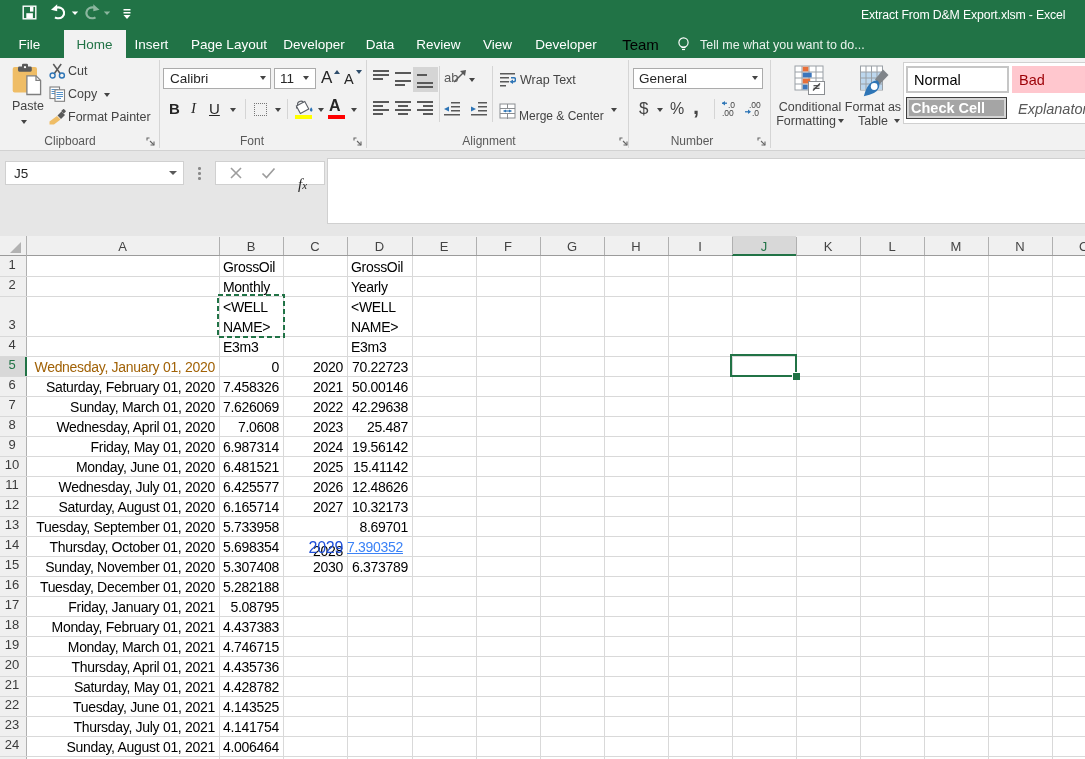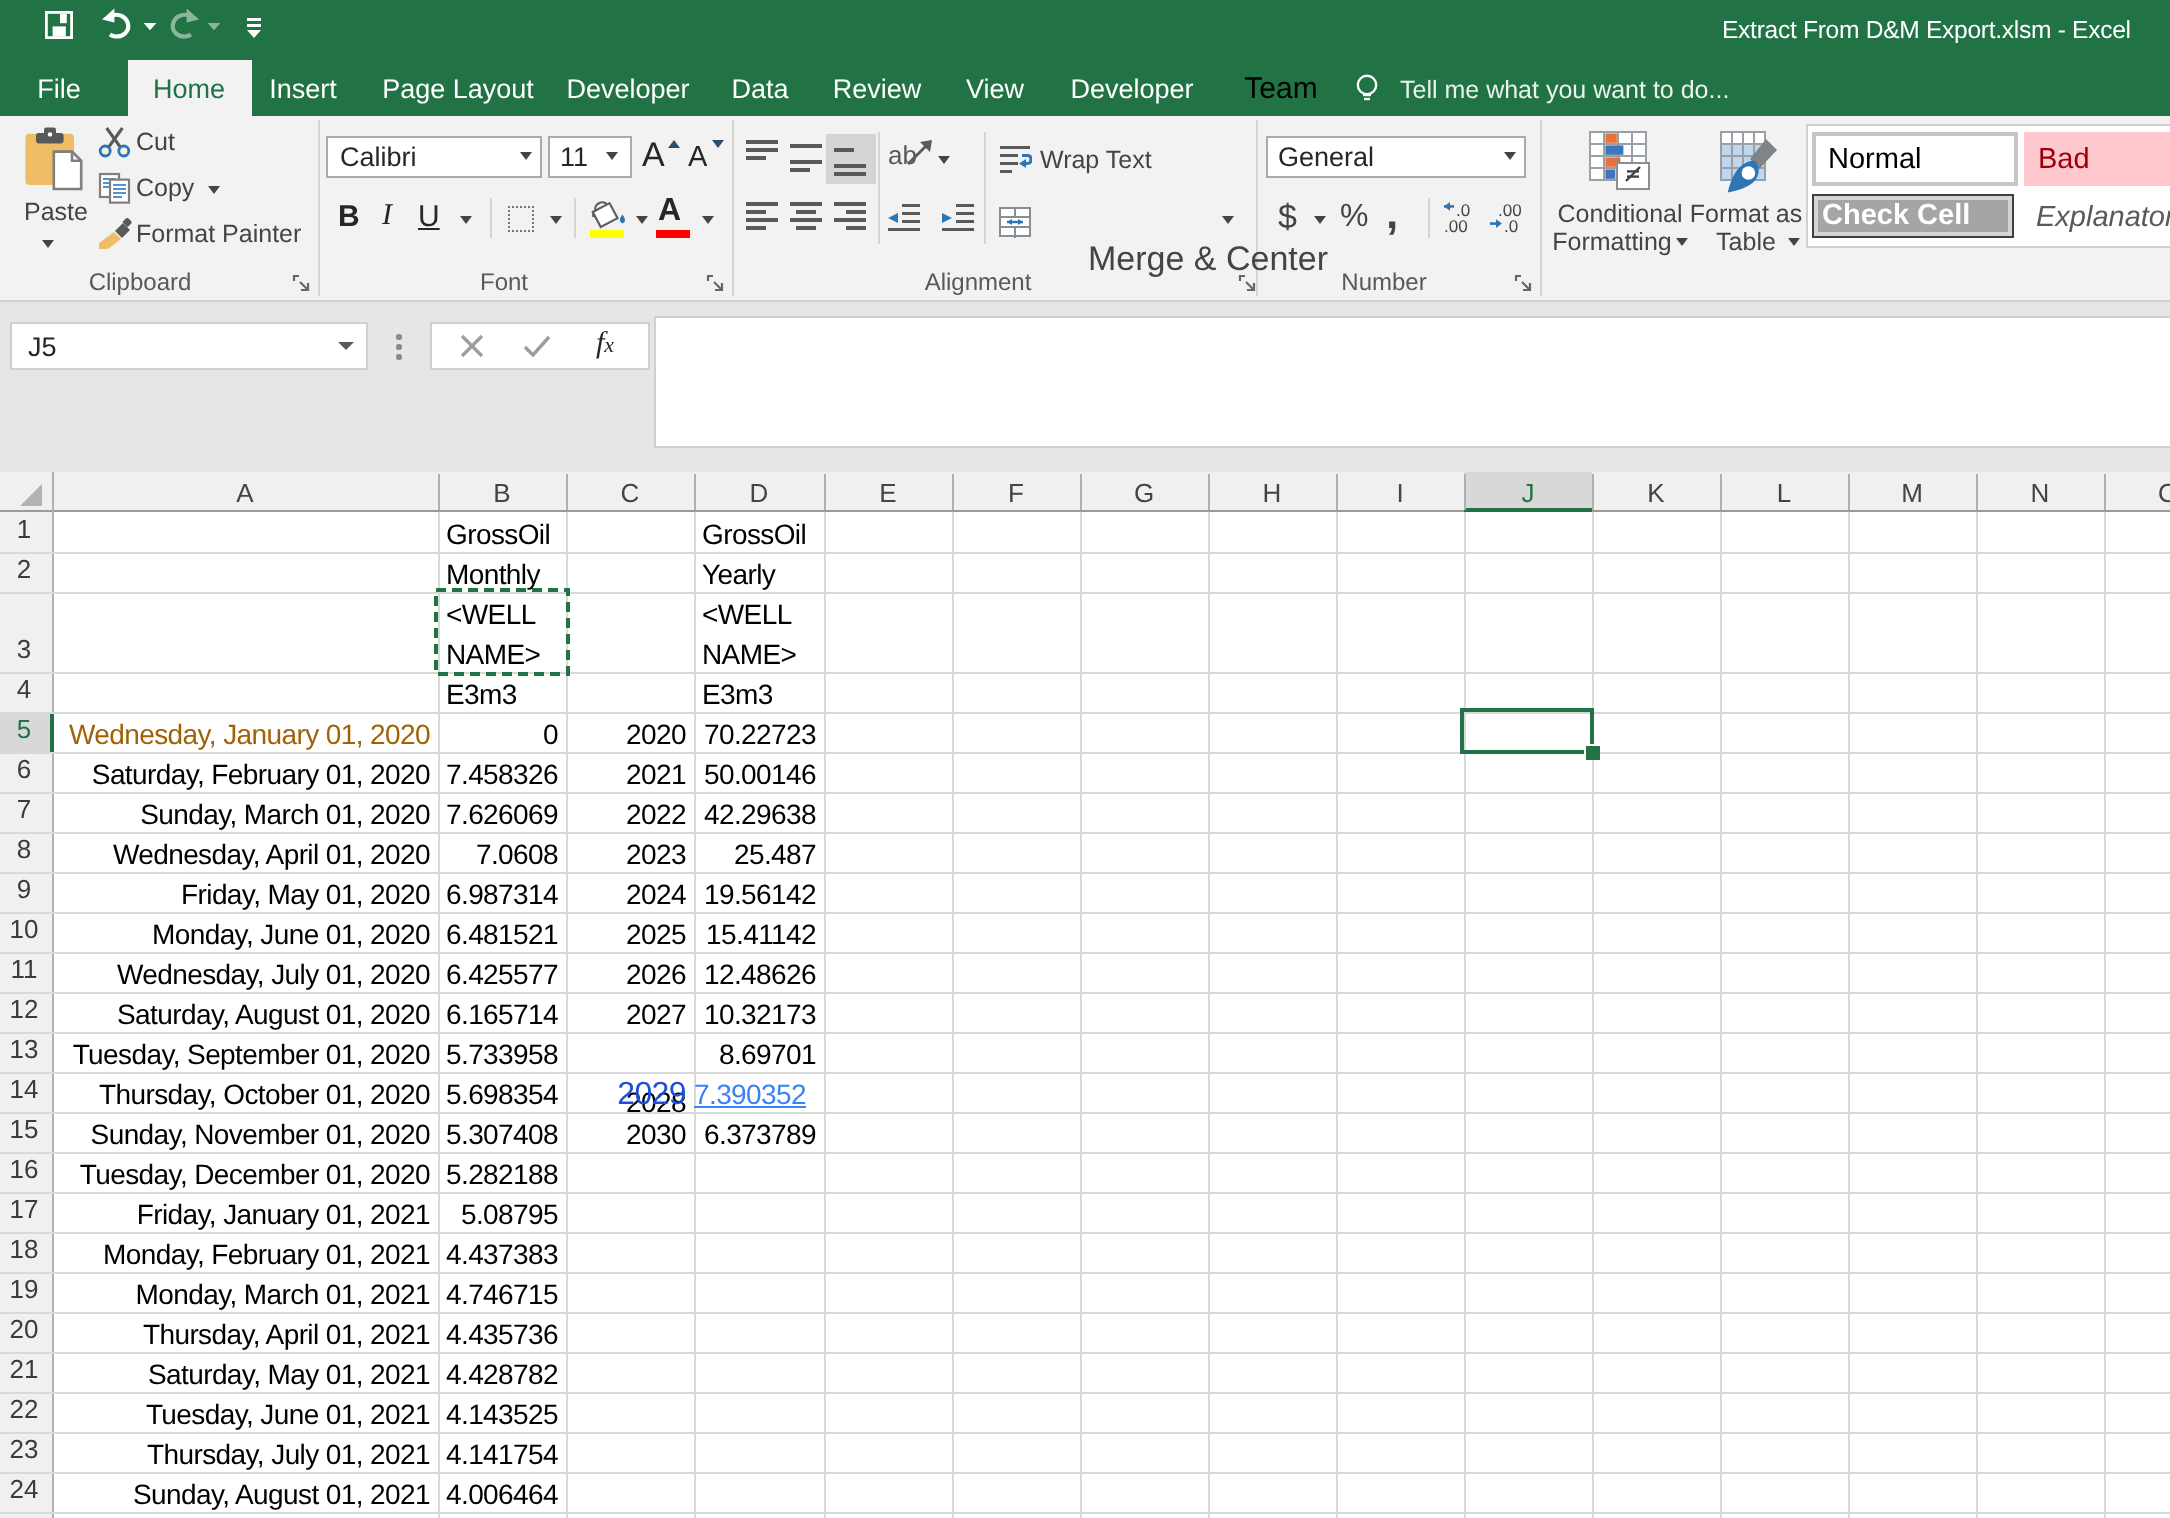--- a/index.html
+++ b/index.html
@@ -213,21 +213,21 @@
 <svg class="abs" style="left:499px;top:103px;" width="17" height="16" viewBox="0 0 17 16">
 <rect x="1" y="1" width="15" height="14" fill="#fff" stroke="#8a8d91" stroke-width="1"></rect>
 <line x1="1" y1="5.5" x2="16" y2="5.5" stroke="#8a8d91"></line>
 <line x1="1" y1="10.5" x2="16" y2="10.5" stroke="#8a8d91"></line>
 <line x1="8.5" y1="1" x2="8.5" y2="5.5" stroke="#8a8d91"></line>
 <line x1="8.5" y1="10.5" x2="8.5" y2="16" stroke="#8a8d91"></line>
 <path d="M 4.5 8 L 7 6.5 L 7 9.5 Z" fill="#2e75b6"></path>
 <path d="M 12.5 8 L 10 6.5 L 10 9.5 Z" fill="#2e75b6"></path>
 <line x1="4.5" y1="8" x2="12.5" y2="8" stroke="#2e75b6" stroke-width="1.2"></line>
 </svg>
-<div class="abs ribtxt" style="left:519px;top:120px;font-size:17px;margin-left:25px;">Merge &amp; Center</div>
+<div class="abs ribtxt" style="left:519px;top:109px;font-size:12px;">Merge &amp; Center</div>
 <div class="abs" style="left:611px;top:108px;width:0;height:0;border-left:3.5px solid transparent;border-right:3.5px solid transparent;border-top:4px solid #444;"></div>
 <div class="abs ribtxt" style="left:449px;top:134px;width:80px;text-align:center;font-size:12px;color:#595959;">Alignment</div>
 <svg class="abs" style="left:619px;top:137px;" width="10" height="10" viewBox="0 0 10 10">
 <g stroke="#666" fill="none" stroke-width="1.1">
       <path d="M 1 3.5 L 1 1 L 3.5 1"></path>
       <path d="M 4 4 L 8 8"></path>
       <path d="M 8 4.5 L 8 8 L 4.5 8"></path>
     </g>
   </svg>
 <div class="abs" style="left:633px;top:68px;width:130px;height:21px;background:#fff;border:1px solid #ababab;"></div>
@@ -314,21 +314,21 @@
 <div class="abs" style="left:215px;top:161px;width:110px;height:24px;background:#fff;border:1px solid #d0d0d0;"></div>
 <svg class="abs" style="left:229px;top:166px;" width="14" height="14" viewBox="0 0 14 14">
 <g stroke="#9d9d9d" stroke-width="1.6">
       <path d="M 2 2 L 12 12"></path>
       <path d="M 12 2 L 2 12"></path>
     </g>
   </svg>
 <svg class="abs" style="left:261px;top:166px;" width="15" height="14" viewBox="0 0 15 14">
 <path d="M 1.5 7.5 L 5.5 11.5 L 13.5 2.5" stroke="#9d9d9d" stroke-width="1.7" fill="none"></path>
   </svg>
-<div class="abs" style="left:298px;top:164px;font-size:15px;font-style:italic;font-family:'Liberation Serif',serif;color:#262626;">f<span style="font-size:11px;">x</span></div>
+<div class="abs" style="left:298px;top:176px;font-size:15px;font-style:italic;font-family:'Liberation Serif',serif;color:#262626;">f<span style="font-size:11px;">x</span></div>
 <div class="abs" style="left:327px;top:158px;width:758px;height:66px;background:#fff;border:1px solid #d0d0d0;border-right:none;"></div>
 <div class="abs" style="left:0;top:236px;width:1085px;height:20px;background:#f0f0f0;border-bottom:1px solid #9b9b9b;"></div>
 <div class="abs" style="left:10px;top:242px;width:0;height:0;border-left:11px solid transparent;border-bottom:11px solid #b2b2b2;"></div>
 <div class="abs" style="left:732px;top:236px;width:64px;height:20px;background:#d8d8d8;"></div>
 <div class="abs" style="left:732px;top:254px;width:64px;height:2px;background:#217346;"></div>
 <div class="abs" style="left:26px;top:239px;width:193px;text-align:center;font-size:13px;color:#444;">A</div>
 <div class="abs" style="left:219px;top:239px;width:64px;text-align:center;font-size:13px;color:#444;">B</div>
 <div class="abs" style="left:283px;top:239px;width:64px;text-align:center;font-size:13px;color:#444;">C</div>
 <div class="abs" style="left:347px;top:239px;width:65px;text-align:center;font-size:13px;color:#444;">D</div>
 <div class="abs" style="left:412px;top:239px;width:64px;text-align:center;font-size:13px;color:#444;">E</div>

